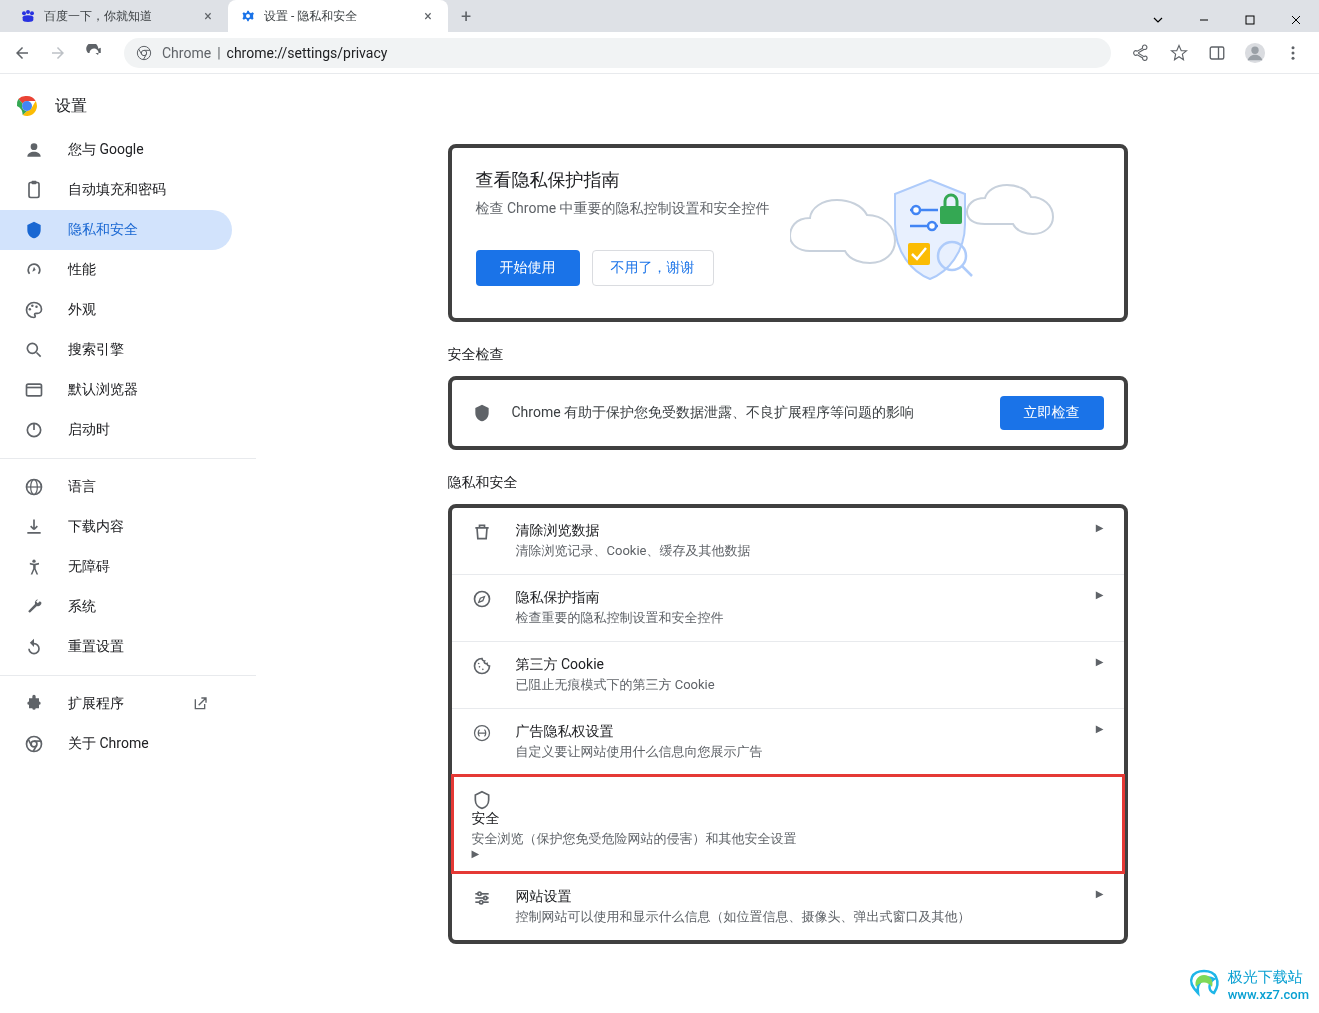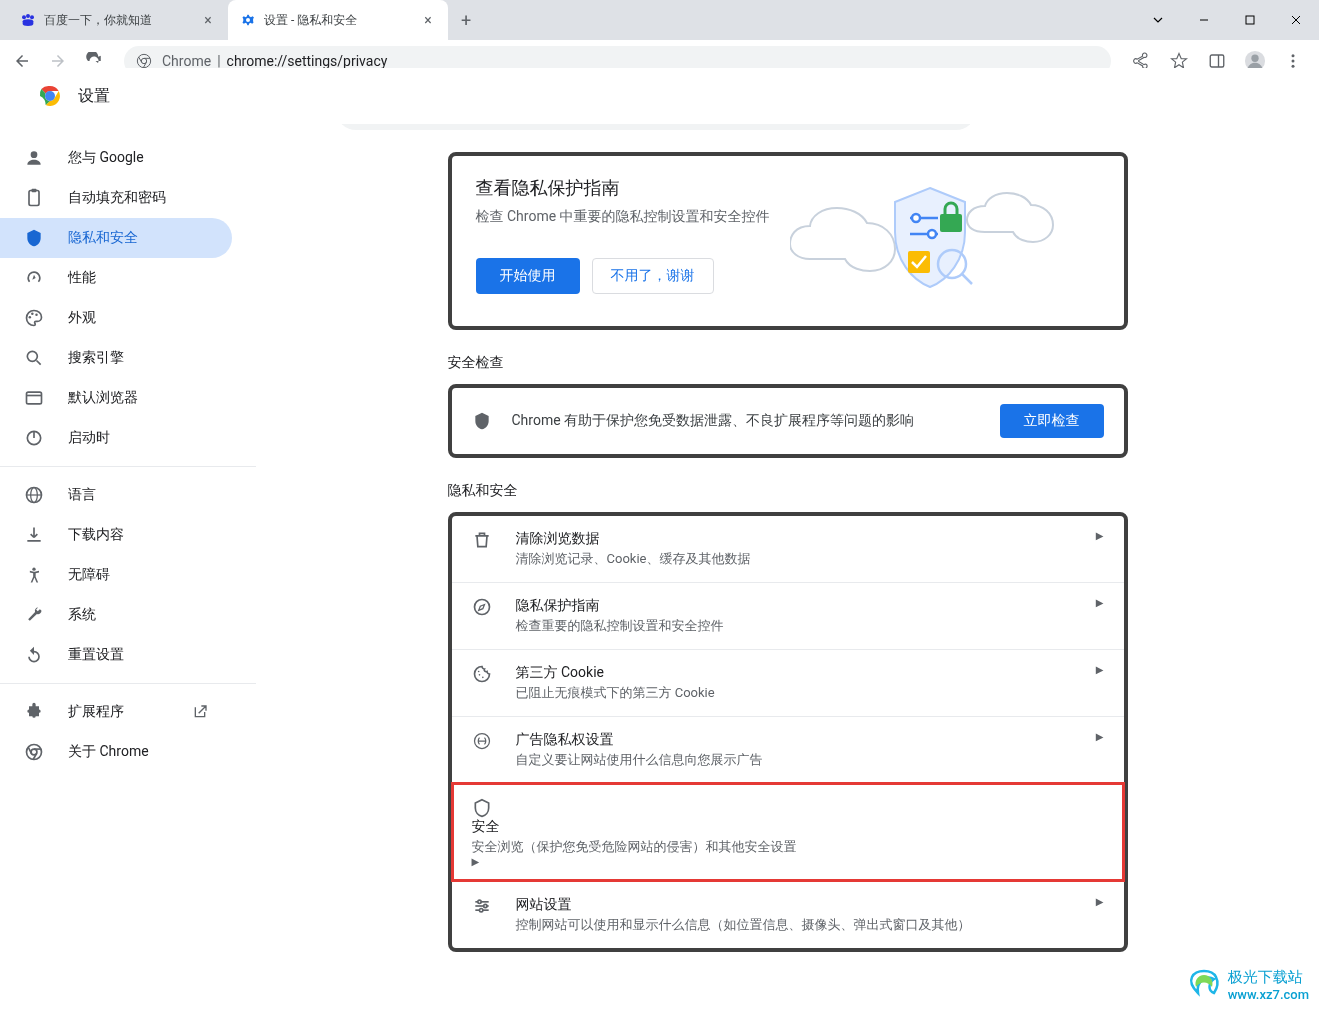--- a/index.html
+++ b/index.html
@@ -1,19 +1,19 @@
 <!DOCTYPE html>
 <html><head>
 <meta charset="utf-8">
 <style>
 * { margin: 0; padding: 0; box-sizing: border-box; font-family: -apple-system, BlinkMacSystemFont, "Segoe UI", Roboto, "Microsoft YaHei", sans-serif; }
 body { background: #fff; width: 1319px; height: 1013px; overflow: hidden; position: relative; }
 
 
-.titlebar { height: 40px; background: #dee1e6; display: flex; align-items: stretch; }
+.titlebar { height: 32px; background: #dee1e6; display: flex; align-items: stretch; }
 .tabs { display: flex; align-items: stretch; padding-left: 8px; }
 .tab { display: flex; align-items: center; padding: 0 12px; min-width: 220px; max-width: 230px; font-size: 12px; color: #3c4043; position: relative; cursor: pointer; }
 .tab.active { background: #fff; border-radius: 8px 8px 0 0; }
 .tab .favicon { width: 16px; height: 16px; margin-right: 8px; flex-shrink: 0; }
 .tab .tab-title { flex: 1; white-space: nowrap; overflow: hidden; text-overflow: ellipsis; }
 .tab .tab-close { width: 16px; height: 16px; margin-left: 6px; display: flex; align-items: center; justify-content: center; font-size: 14px; color: #5f6368; }
 .new-tab { width: 28px; height: 28px; display: flex; align-items: center; justify-content: center; font-size: 18px; color: #5f6368; align-self: center; margin-left: 4px; }
 .win-controls { margin-left: auto; display: flex; }
 .win-btn { width: 46px; height: 40px; display: flex; align-items: center; justify-content: center; font-size: 14px; color: #000; }
 .win-btn svg { width: 12px; height: 12px; }
@@ -26,21 +26,21 @@
 .addr-icon { width: 16px; height: 16px; margin-right: 10px; }
 .addr-prefix { color: #5f6368; }
 .addr-divider { color: #5f6368; margin: 0 6px; }
 .toolbar-right { display: flex; gap: 10px; align-items: center; padding-right: 4px; }
 .tool-icon { width: 28px; height: 28px; display: flex; align-items: center; justify-content: center; color: #5f6368; border-radius: 50%; }
 
 
 .settings-page { display: flex; height: calc(100% - 82px); }
 
 
-.settings-header { position: absolute; top: 68px; left: 0; right: 0; height: 56px; display: flex; align-items: center; padding-left: 38px; z-index: 2; background: #fff; }
+.settings-header { position: absolute; top: 78px; left: 0; right: 0; height: 56px; display: flex; align-items: center; padding-left: 15px; z-index: 2; background: #fff; }
 .chrome-logo { width: 24px; height: 24px; margin-right: 16px; }
 .settings-title { font-size: 16px; color: #202124; font-weight: 400; }
 .search-box { position: absolute; left: 336px; width: 640px; height: 40px; background: #f1f3f4; border-radius: 20px; display: flex; align-items: center; padding: 0 20px; top: 90px; }
 .search-box .search-icon { width: 20px; height: 20px; color: #5f6368; margin-right: 16px; }
 .search-box .search-text { color: #80868b; font-size: 14px; }
 
 
 .sidebar { width: 256px; padding-top: 56px; overflow-y: auto; }
 .sidebar-item { display: flex; align-items: center; height: 40px; padding: 0 24px; font-size: 14px; color: #202124; cursor: pointer; border-radius: 0 20px 20px 0; margin-right: 24px; }
 .sidebar-item.active { background: #d2e3fc; color: #1967d2; }

